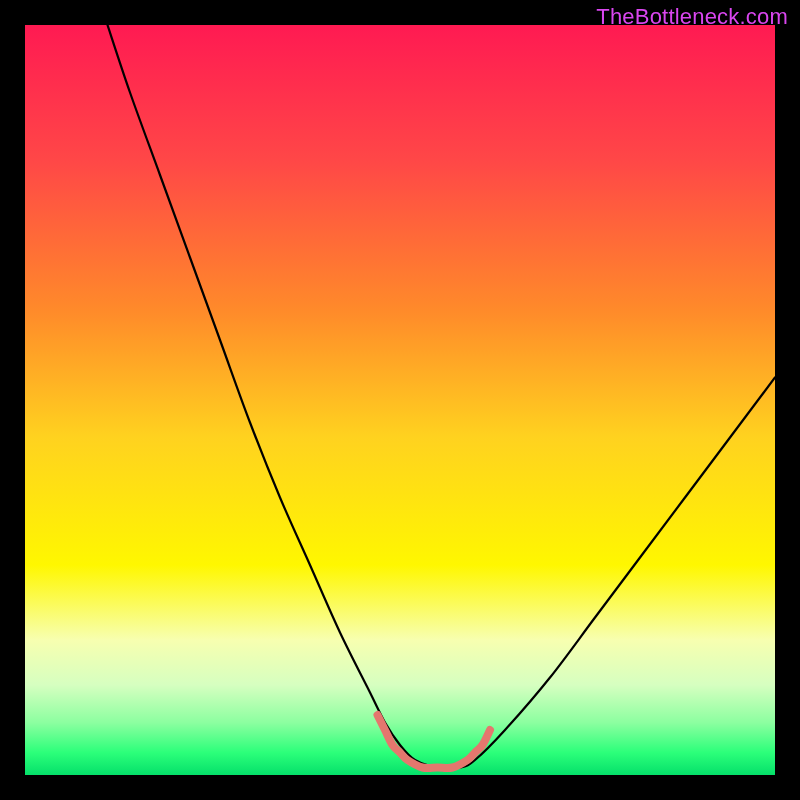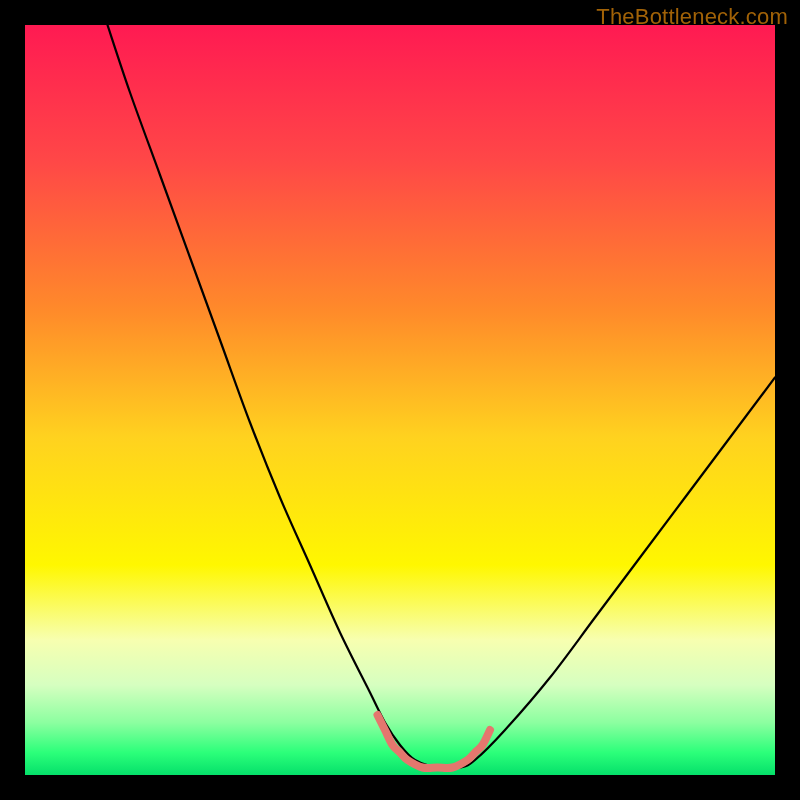--- a/index.html
+++ b/index.html
@@ -15,21 +15,21 @@
     left: 25px;
     top: 25px;
     width: 750px;
     height: 750px;
     background: #000;
   }
   .watermark {
     position: absolute;
     top: 4px;
     right: 12px;
-    color: #a16207;
+    color: #d946ef;
     font-family: Arial, Helvetica, sans-serif;
     font-size: 22px;
     font-weight: 500;
     letter-spacing: 0.2px;
   }
   svg { display: block; }
 </style>
 </head>
 <body>
 

